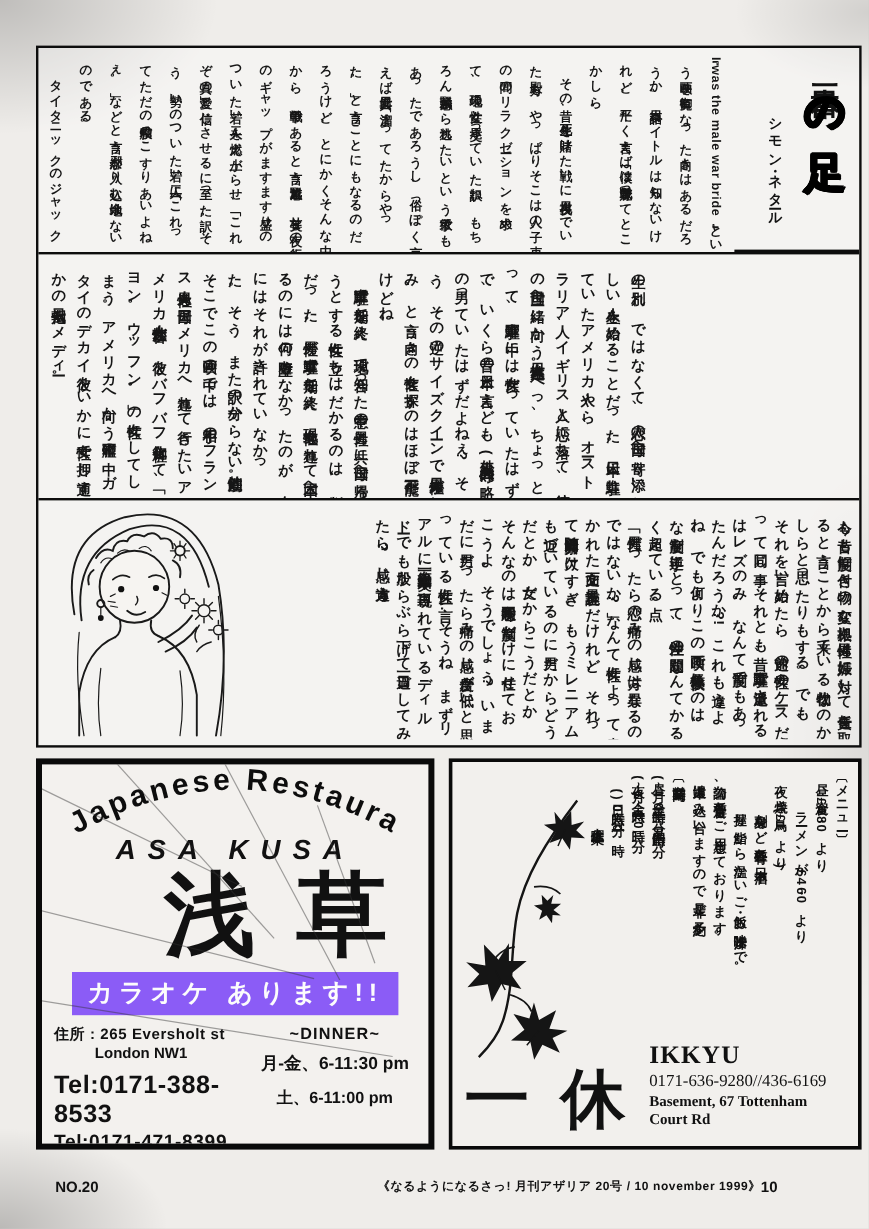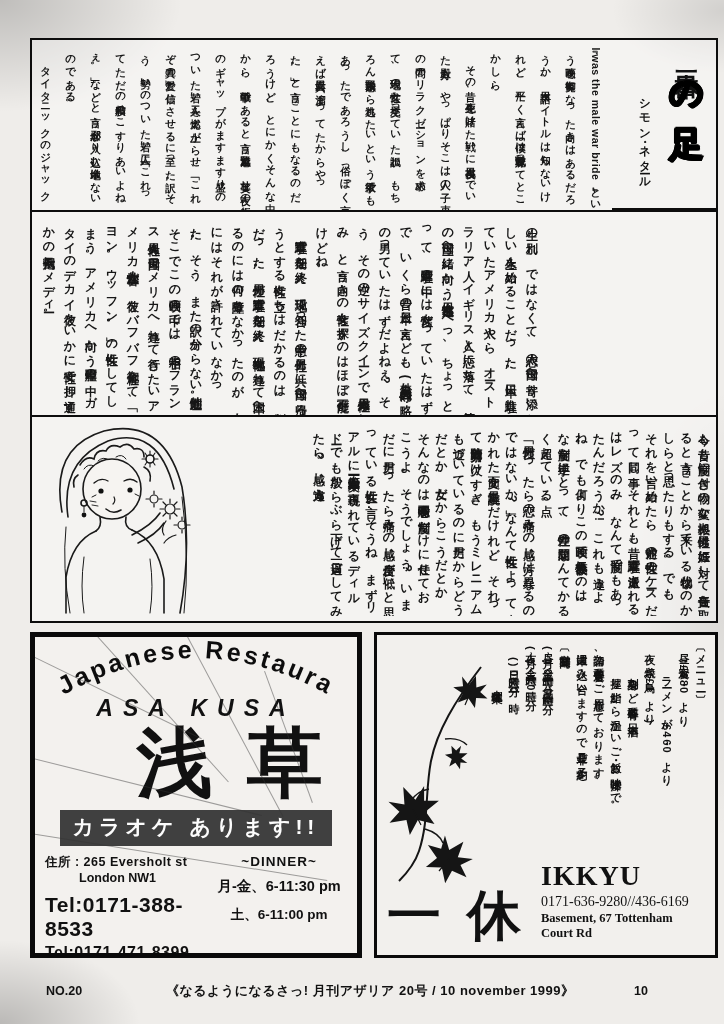--- a/index.html
+++ b/index.html
@@ -55,21 +55,21 @@
   .asa-latin{
     text-align:center;font-size:23px;font-weight:bold;font-style:italic;
     letter-spacing:10px;margin-top:-6px;
   }
   .asa-kanji{
     text-align:right;font-size:76px;font-weight:bold;
     font-family:"Liberation Serif","DejaVu Serif",serif;
     letter-spacing:0.45em;text-indent:0.45em;line-height:1.05;margin-top:2px;
   }
   .karaoke-banner{
-    margin:6px auto 0 auto;width:272px;background:#404040;color:#fcfcfc;
+    margin:6px auto 0 auto;width:272px;background:#8b5cf6;color:#fcfcfc;
     text-align:center;font-size:21px;font-weight:bold;letter-spacing:5px;
     padding:3px 0 5px 0;
   }
   .asa-info{display:flex;margin:8px 8px 0 10px;}
   .asa-info-left{width:54%;}
   .asa-info-right{width:46%;text-align:center;}
   .asa-addr{font-size:12.5px;font-weight:bold;letter-spacing:0.5px;}
   .asa-addr2{font-size:12.5px;font-weight:bold;margin-left:34px;}
   .asa-tel1{font-size:21px;font-weight:bold;margin-top:8px;letter-spacing:0.5px;}
   .asa-tel2{font-size:16px;font-weight:bold;margin-top:3px;letter-spacing:0.5px;}
@@ -91,30 +91,30 @@
   .maple-wrap{position:absolute;left:8px;top:26px;width:110px;height:235px;}
   .ikkyu-bottom{
     position:absolute;left:10px;right:8px;bottom:12px;
     display:flex;align-items:flex-end;
   }
   .ikkyu-kanji{
     font-size:54px;font-weight:bold;letter-spacing:26px;white-space:nowrap;
     font-family:"Liberation Serif","DejaVu Serif",serif;line-height:1;
   }
   .ikkyu-latin-block{margin-left:-6px;padding-bottom:2px;}
-  .ikkyu-name{font-size:28px;font-weight:bold;font-family:"Liberation Serif","DejaVu Serif",serif;letter-spacing:1px;margin-top:43px;}
+  .ikkyu-name{font-size:21px;font-weight:bold;font-family:"Liberation Serif","DejaVu Serif",serif;letter-spacing:1px;margin-top:43px;}
   .ikkyu-phone{font-size:14px;font-weight:normal;font-family:"Liberation Serif","DejaVu Serif",serif;margin-top:2px;}
   .ikkyu-addr{font-size:12.5px;font-weight:bold;font-family:"Liberation Serif","DejaVu Serif",serif;margin-top:1px;}
   
   .footer{
     position:absolute;left:30px;right:24px;top:982px;
     display:flex;align-items:center;font-size:12.5px;font-weight:bold;
   }
   .footer-left{width:120px;padding-left:16px;}
-  .footer-center{flex:1;text-align:left;font-size:13px;letter-spacing:0.5px;}
+  .footer-center{flex:1;text-align:right;font-size:10px;letter-spacing:0.5px;}
   .footer-right{width:60px;text-align:left;padding-right:6px;}
   svg{display:block;}
 </style>
 </head>
 <body>
 
 <div class="page">
 
   <div class="article-box">
 

